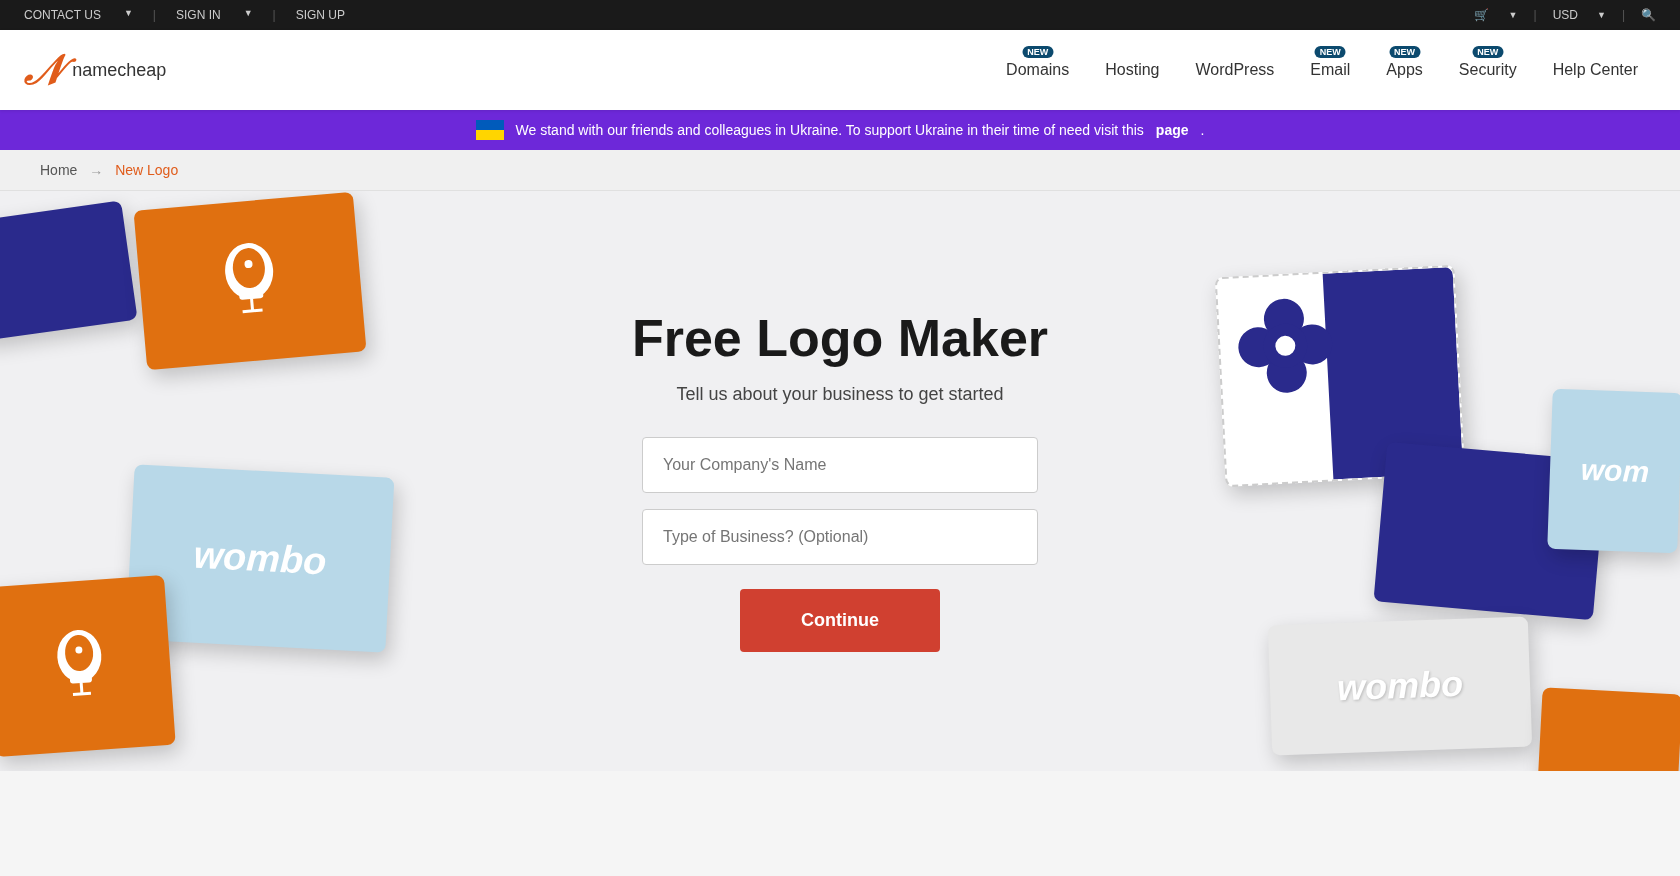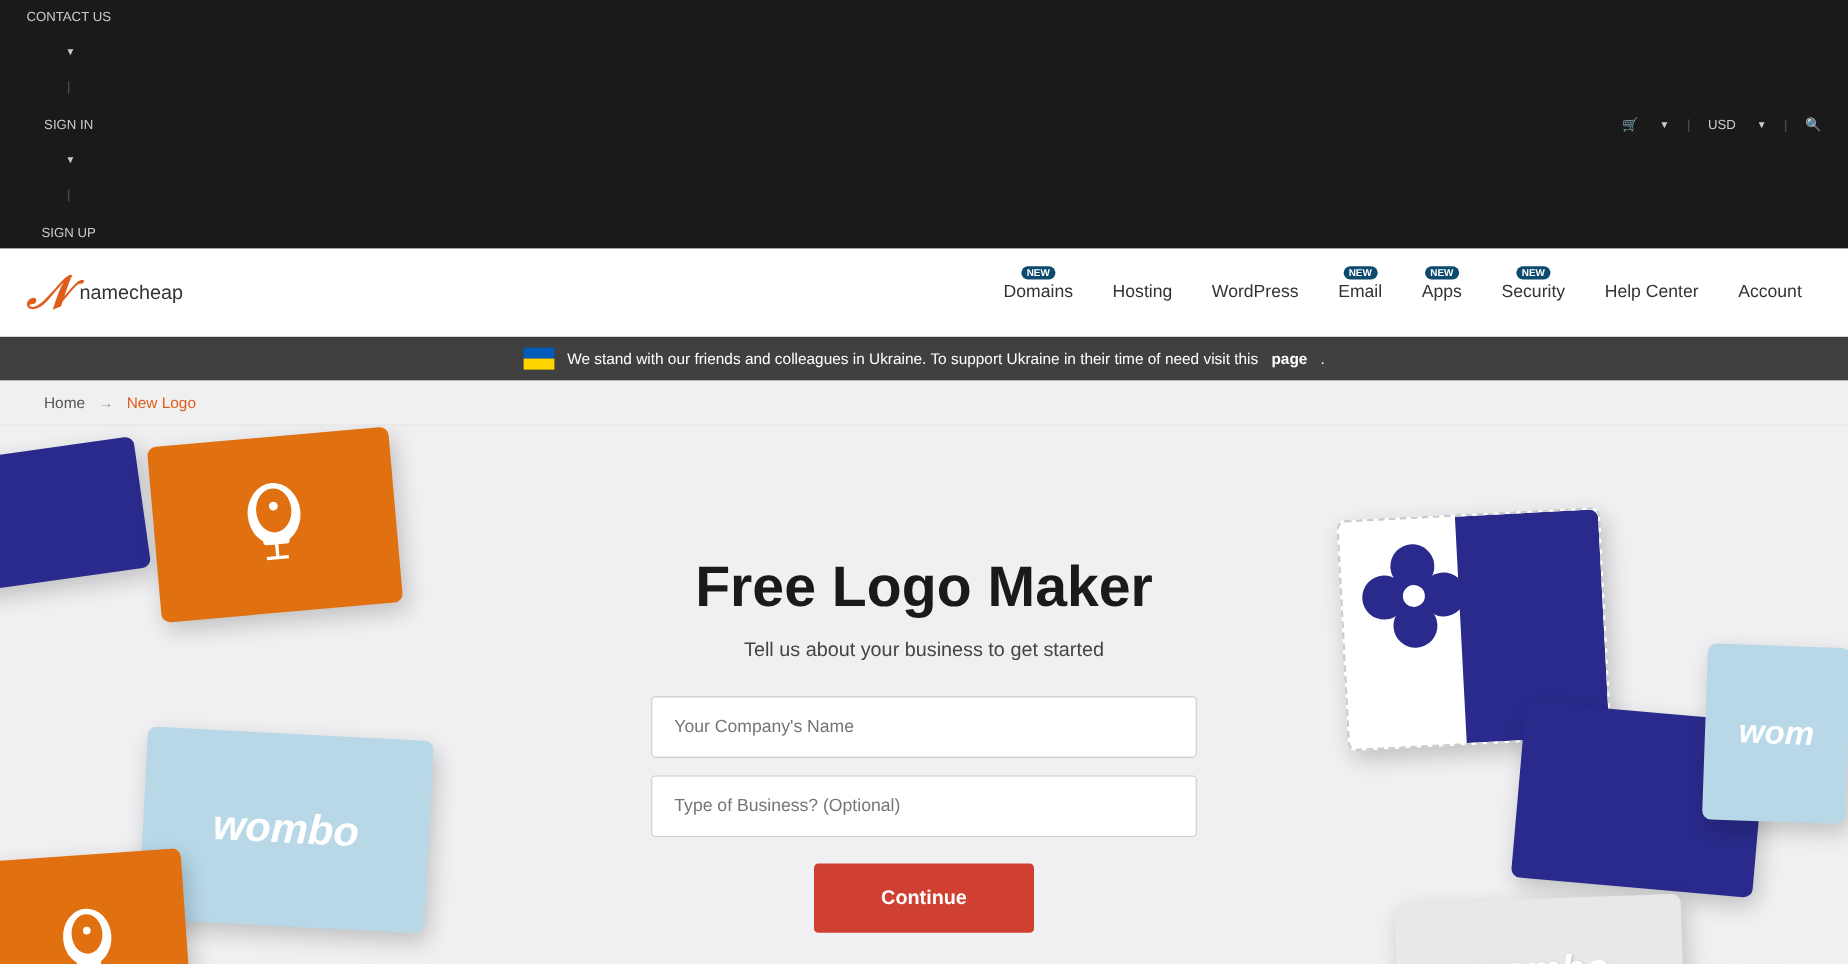--- a/index.html
+++ b/index.html
@@ -8,21 +8,21 @@
     
     .top-bar {
       background: #1a1a1a;
       color: #ccc;
       font-size: 12px;
       padding: 8px 24px;
       display: flex;
       align-items: center;
       gap: 20px;
     }
-    .top-bar .left { display: flex; gap: 20px; align-items: center; flex-direction: column; }
+    .top-bar .left { display: flex; gap: 20px; align-items: flex-start; }
     .top-bar .right { margin-left: auto; display: flex; align-items: center; gap: 16px; }
     .top-bar a, .top-bar span { color: #ccc; text-decoration: none; cursor: pointer; }
     .top-bar .separator { color: #555; }
     .top-bar .dropdown-arrow { font-size: 9px; margin-left: 3px; }
 
     
     .main-nav {
       background: #fff;
       display: flex;
       align-items: center;
@@ -79,21 +79,21 @@
       padding: 1px 5px;
       border-radius: 8px;
       white-space: nowrap;
     }
     .badge-new { background: #0c4a6e; color: #fff; }
     .badge-tryme { background: #3b82f6; color: #fff; }
     .nav-item-label { margin-top: 0; }
 
     
     .ukraine-banner {
-      background: #404040;
+      background: #6d28d9;
       color: #fff;
       padding: 10px 24px;
       display: flex;
       align-items: center;
       justify-content: center;
       gap: 12px;
       font-size: 14px;
     }
     .ukraine-flag {
       width: 28px;
@@ -171,21 +171,21 @@
       color: #1a1a1a;
       margin-bottom: 16px;
       line-height: 1.1;
     }
     .hero-subtitle {
       font-size: 18px;
       color: #444;
       margin-bottom: 32px;
     }
     .form-input {
-      width: 496px;
+      width: 396px;
       padding: 18px 20px;
       border: 1px solid #ccc;
       border-radius: 4px;
       font-size: 16px;
       margin-bottom: 16px;
       background: #fff;
       color: #999;
       outline: none;
     }
     .btn-continue {
@@ -249,23 +249,20 @@
       <span class="nav-badge badge-new">NEW</span>
       <span class="nav-item-label">Apps</span>
     </a>
     <a class="nav-item">
       <span class="nav-badge badge-new">NEW</span>
       <span class="nav-item-label">Security</span>
     </a>
     <a class="nav-item">
       <span class="nav-item-label">Help Center</span>
     </a>
-    <a class="nav-item">
-      <span class="nav-item-label">Account</span>
-    </a>
   </div>
 </nav>
 
 <div class="ukraine-banner">
   <div class="ukraine-flag">
     <div class="flag-blue"></div>
     <div class="flag-yellow"></div>
   </div>
   <span>We stand with our friends and colleagues in Ukraine. To support Ukraine in their time of need visit this</span>
   <a>page</a>

